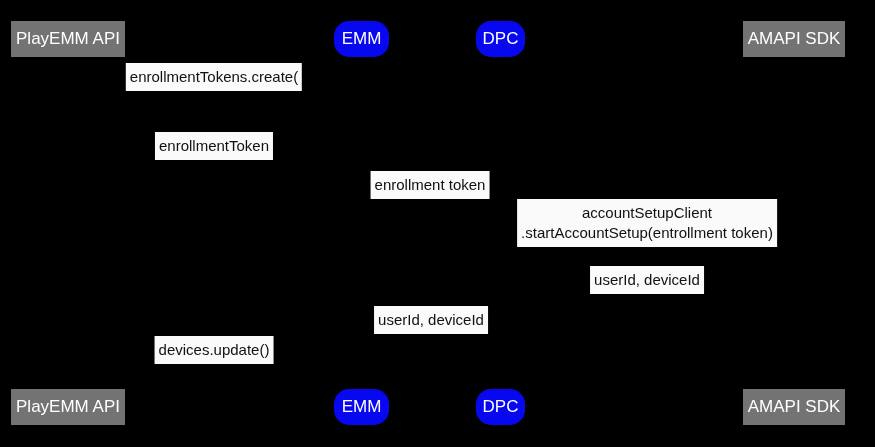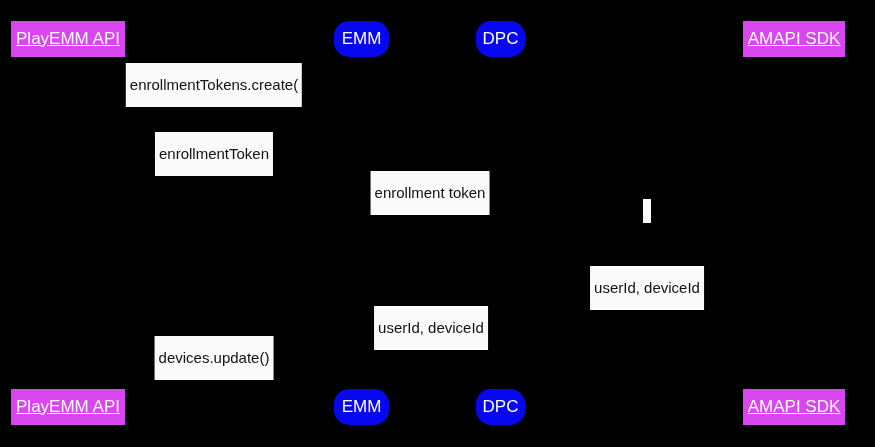--- a/index.html
+++ b/index.html
@@ -24,31 +24,31 @@
   }
   .actor {
     position: absolute;
     height: 36px;
     line-height: 36px;
     text-align: center;
     color: #ffffff;
     font-size: 17px;
     white-space: nowrap;
   }
-  .actor.green { background: #d946ef; text-decoration: underline; }
+  .actor.green { background: #737373; }
   .actor.blue  { background: #0808f0; border-radius: 15px; }
   .msg {
     position: absolute;
     transform: translateX(-50%);
     background: #fafafa;
     color: #111111;
     font-size: 15px;
     line-height: 20px;
     text-align: center;
-    padding: 12px 4px;
+    padding: 4px 4px;
   }
   .msg .line {
     display: block;
     white-space: nowrap;
   }
 </style>
 </head>
 <body>
 
 <div class="canvas">
@@ -69,20 +69,22 @@
 
   <div class="msg" style="left:214px;top:132px">
     <span class="line">enrollmentToken</span>
   </div>
 
   <div class="msg" style="left:430px;top:171px">
     <span class="line">enrollment token</span>
   </div>
 
   <div class="msg" style="left:647px;top:199px">
+    <span class="line">accountSetupClient</span>
+    <span class="line">.startAccountSetup(entrollment token)</span>
   </div>
 
   <div class="msg" style="left:647px;top:266px">
     <span class="line">userId, deviceId</span>
   </div>
 
   <div class="msg" style="left:431px;top:306px">
     <span class="line">userId, deviceId</span>
   </div>
 

